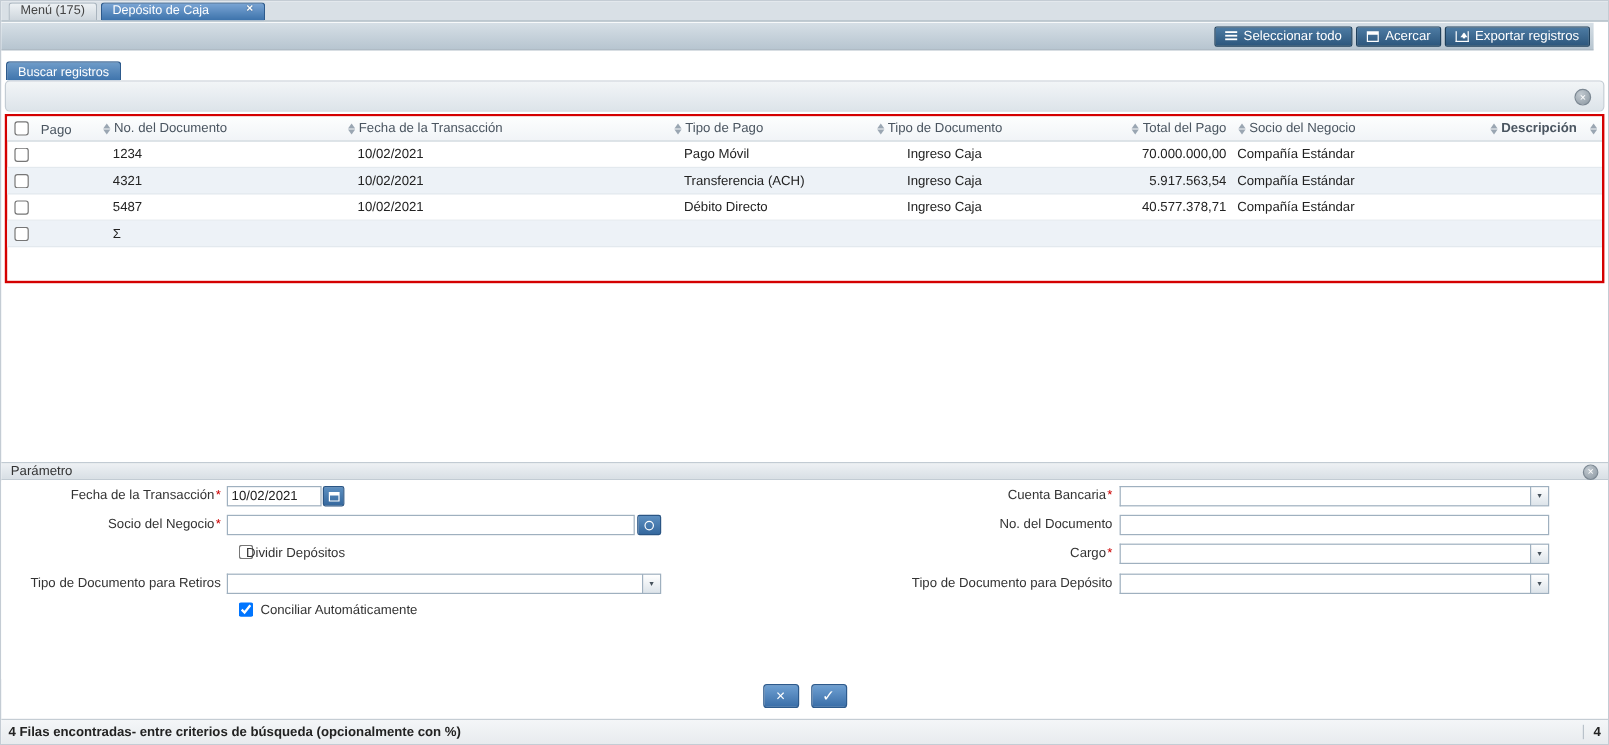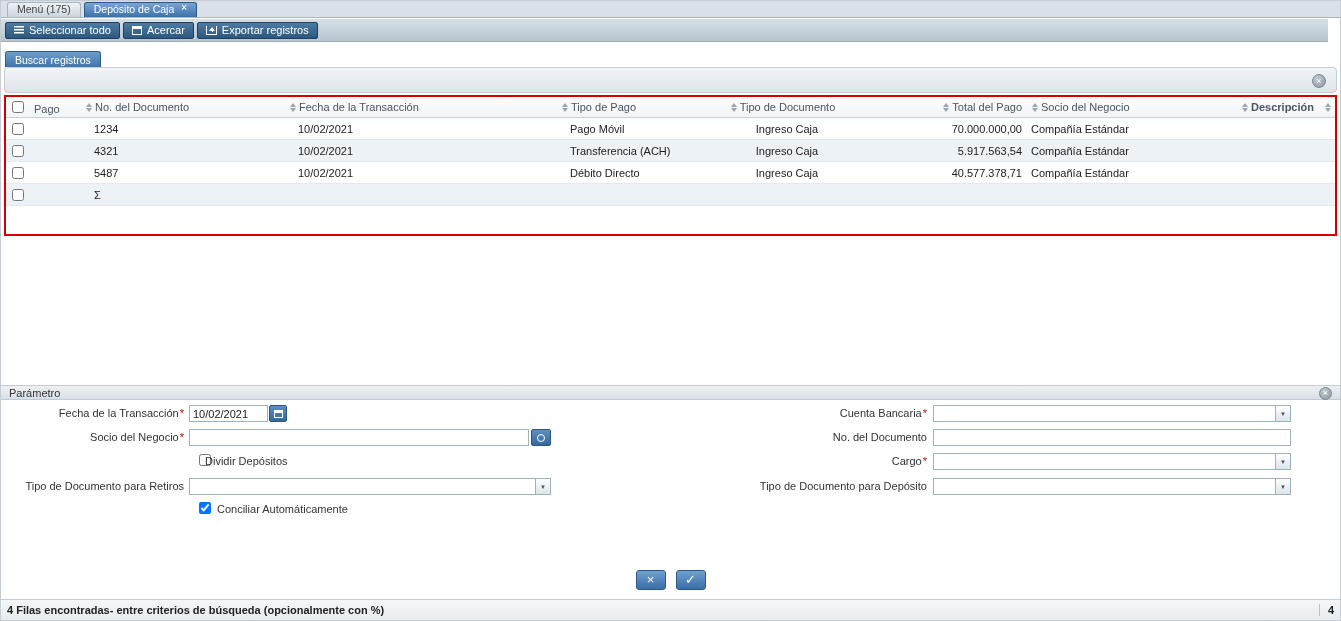--- a/index.html
+++ b/index.html
@@ -4,25 +4,25 @@
 <style>
   * { box-sizing: border-box; margin: 0; padding: 0; }
   html,body { background:#fff; }
   body { font-family: "Liberation Sans", sans-serif; font-size: 11px; color:#222; }
   .app { position:relative; width:1341px; height:621px; background:#fff; overflow:hidden; border:1px solid #c4ccd4; }
 
   
   .tabbar { position:absolute; left:0; top:0; right:0; height:17px; background:#d9e0e6; border-bottom:1px solid #a9b6c0; display:flex; align-items:flex-end; padding-left:6px; }
   .tab { display:flex; align-items:flex-start; height:15px; padding:0 9px; font-size:10.5px; border:1px solid #a9b4be; border-bottom:none; border-radius:3px 3px 0 0; margin-right:3px; cursor:default; }
   .tab.inactive { background:linear-gradient(#eef2f5,#cdd5dc); color:#444; }
-  .tab.active { background:linear-gradient(#7aa5d4,#3c72ab); color:#fff; border-color:#2d5a8c; }
+  .tab.active { background:linear-gradient(#7aa5d4,#3c72ab); color:#fff; border-color:#2d5a8c;gap:24px; }
   .tab-close { margin-left:7px; font-weight:bold; font-size:10px; line-height:10px; color:#fff; text-shadow:0 0 1px #1d4368; }
 
   
-  .toolbar { position:absolute; left:0; top:18px; right:12px; height:23px; background:linear-gradient(#d6dfe6,#b7c5d0); border-bottom:1px solid #9fadb9; display:flex; align-items:center; padding-left:4px; }
+  .toolbar { position:absolute; left:0; top:18px; right:12px; height:23px; background:linear-gradient(#d6dfe6,#b7c5d0); border-bottom:1px solid #9fadb9; display:flex; align-items:center; padding-left:4px;justify-content:flex-end; }
   .tbtn { display:inline-flex; align-items:center; gap:5px; height:17px; padding:0 8px; margin-right:3px; background:linear-gradient(#4d7ba3,#2d577d); border:1px solid #1f405c; border-radius:2px; color:#fff; font-size:11px; cursor:pointer; }
   .ic-list { width:10px; height:8px;
     background:
       linear-gradient(#fff,#fff) 0 0 / 10px 1.5px no-repeat,
       linear-gradient(#fff,#fff) 0 3px / 10px 1.5px no-repeat,
       linear-gradient(#fff,#fff) 0 6px / 10px 1.5px no-repeat; }
   .ic-zoom { width:10px; height:9px; border:1px solid #fff; border-top:3px solid #fff; background:transparent; }
   .ic-exp { position:relative; width:11px; height:9px; border-left:1.5px solid #fff; border-right:1.5px solid #fff; border-bottom:1.5px solid #fff; }
   .ic-exp:before { content:""; position:absolute; left:2.5px; top:-2px; width:0; height:0; border:3px solid transparent; border-bottom:4px solid #fff; }
   .ic-exp:after { content:""; position:absolute; left:5px; top:2px; width:1.5px; height:4px; background:#fff; }

